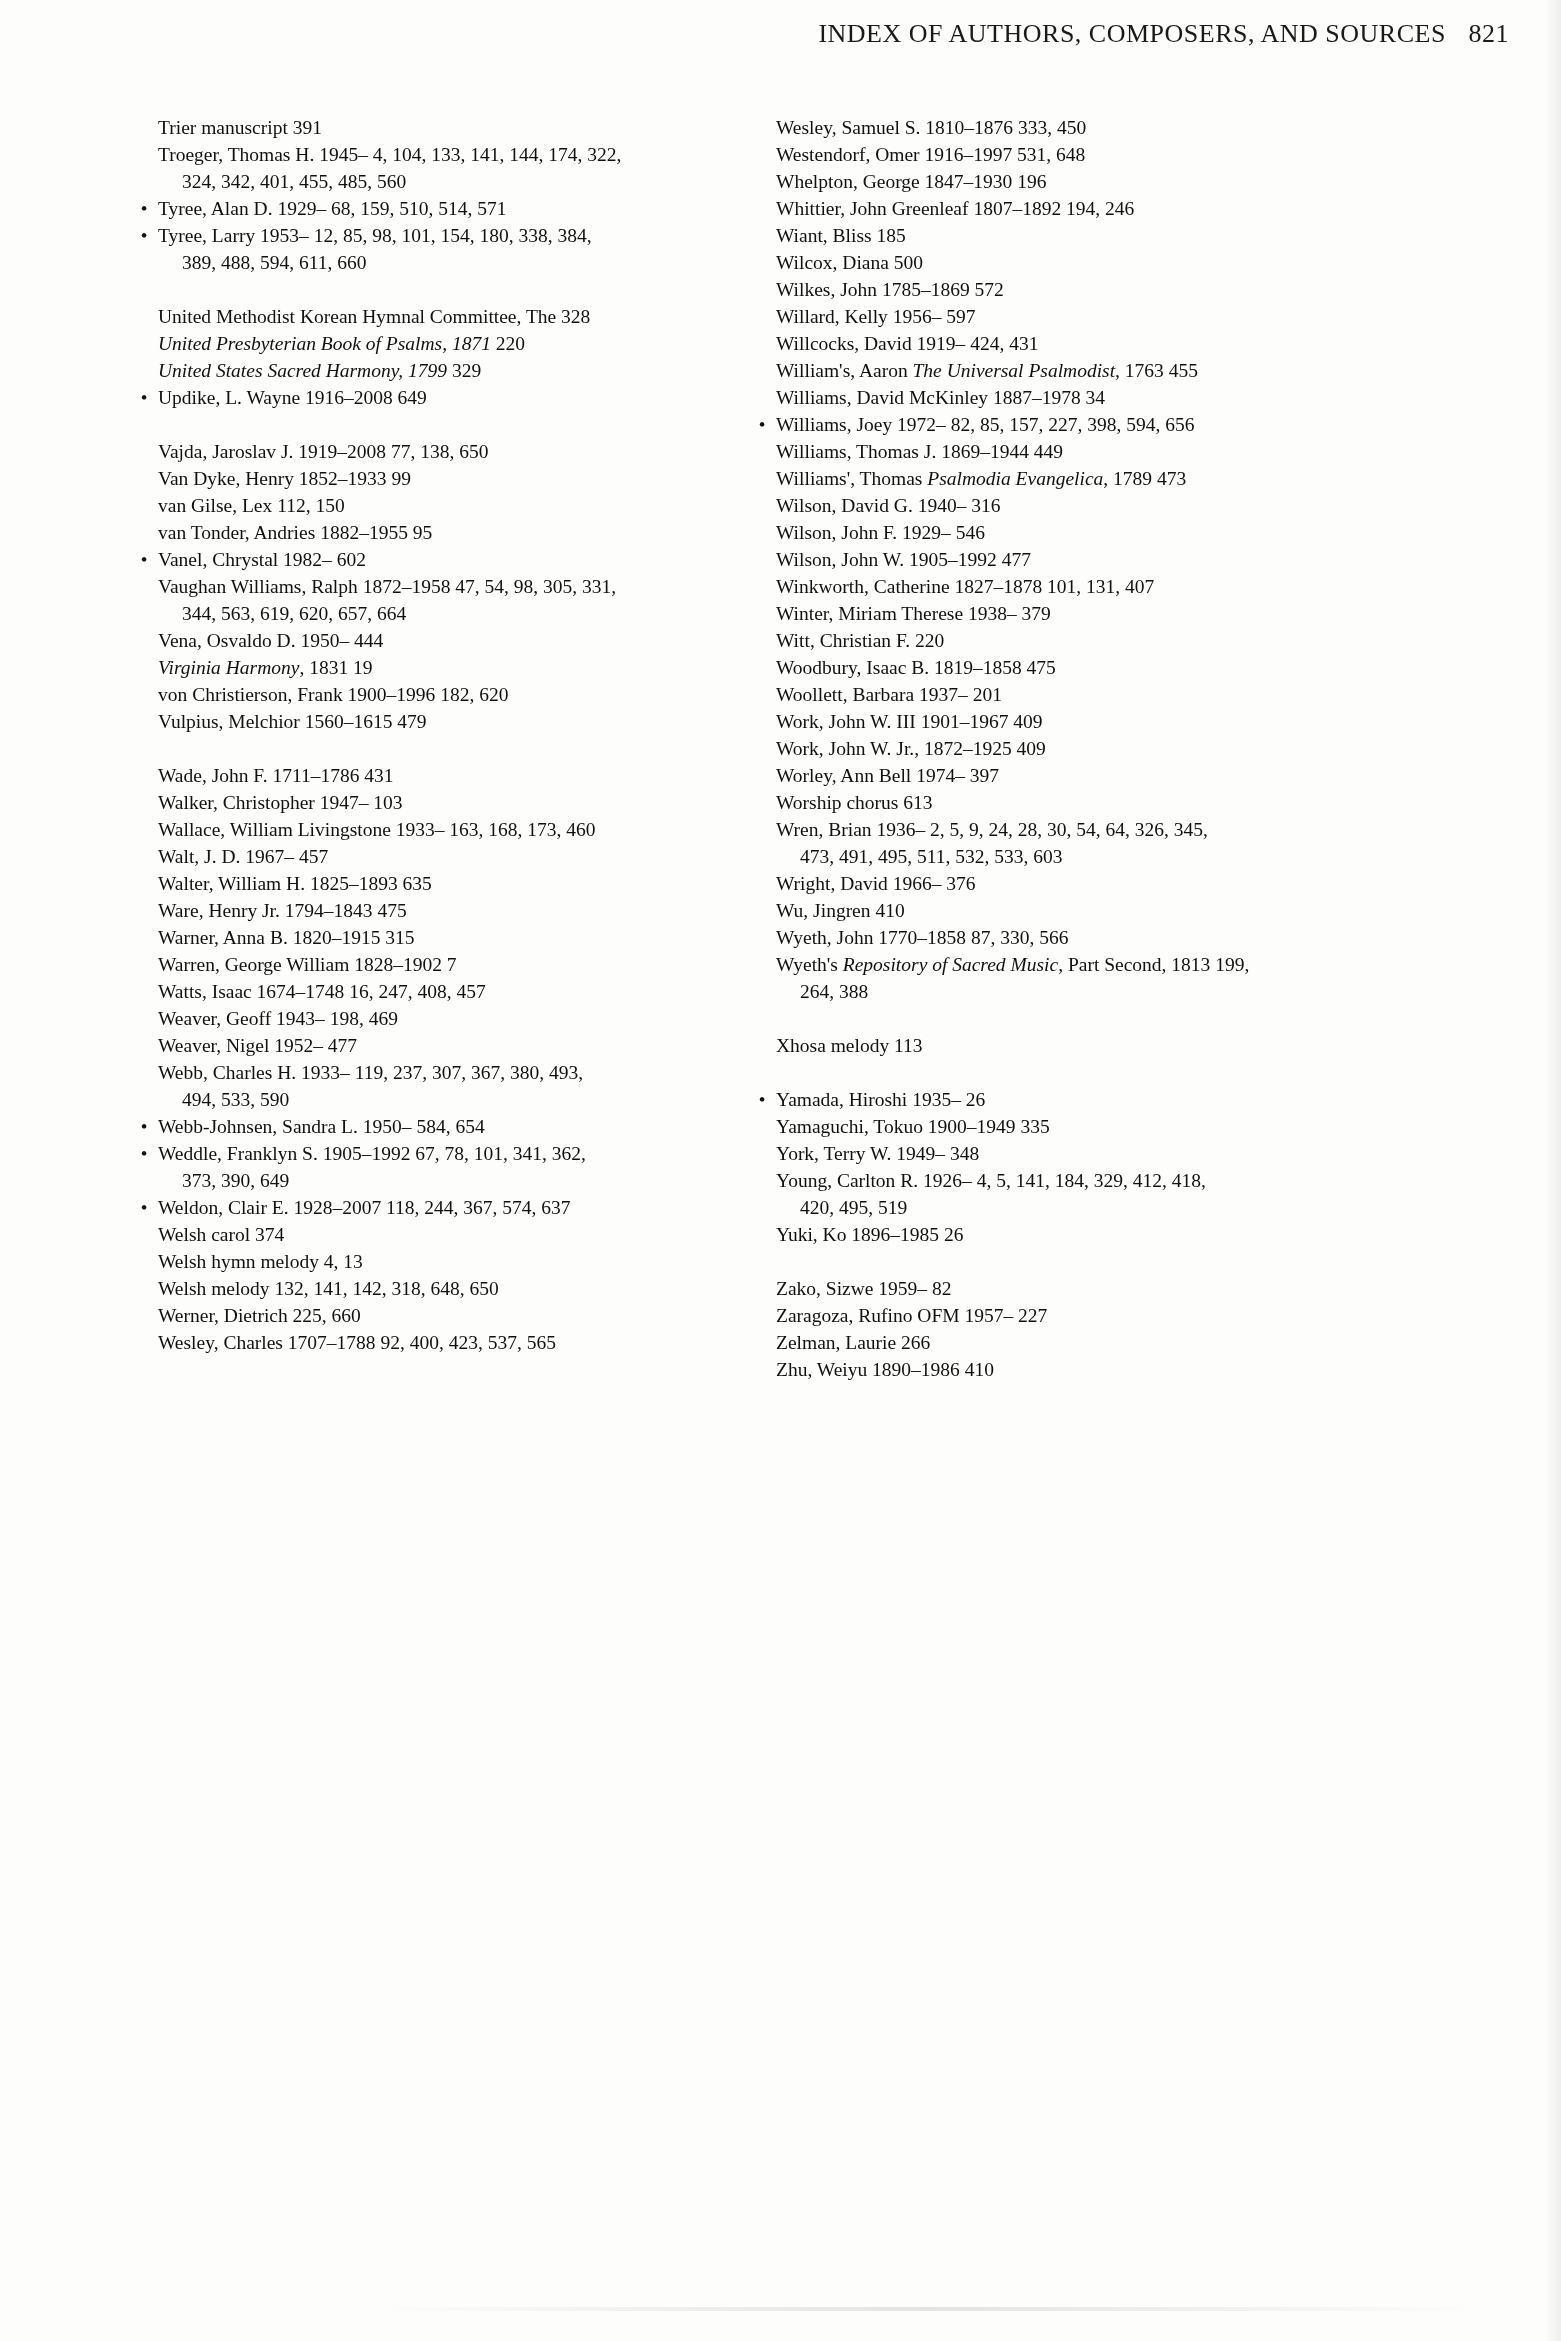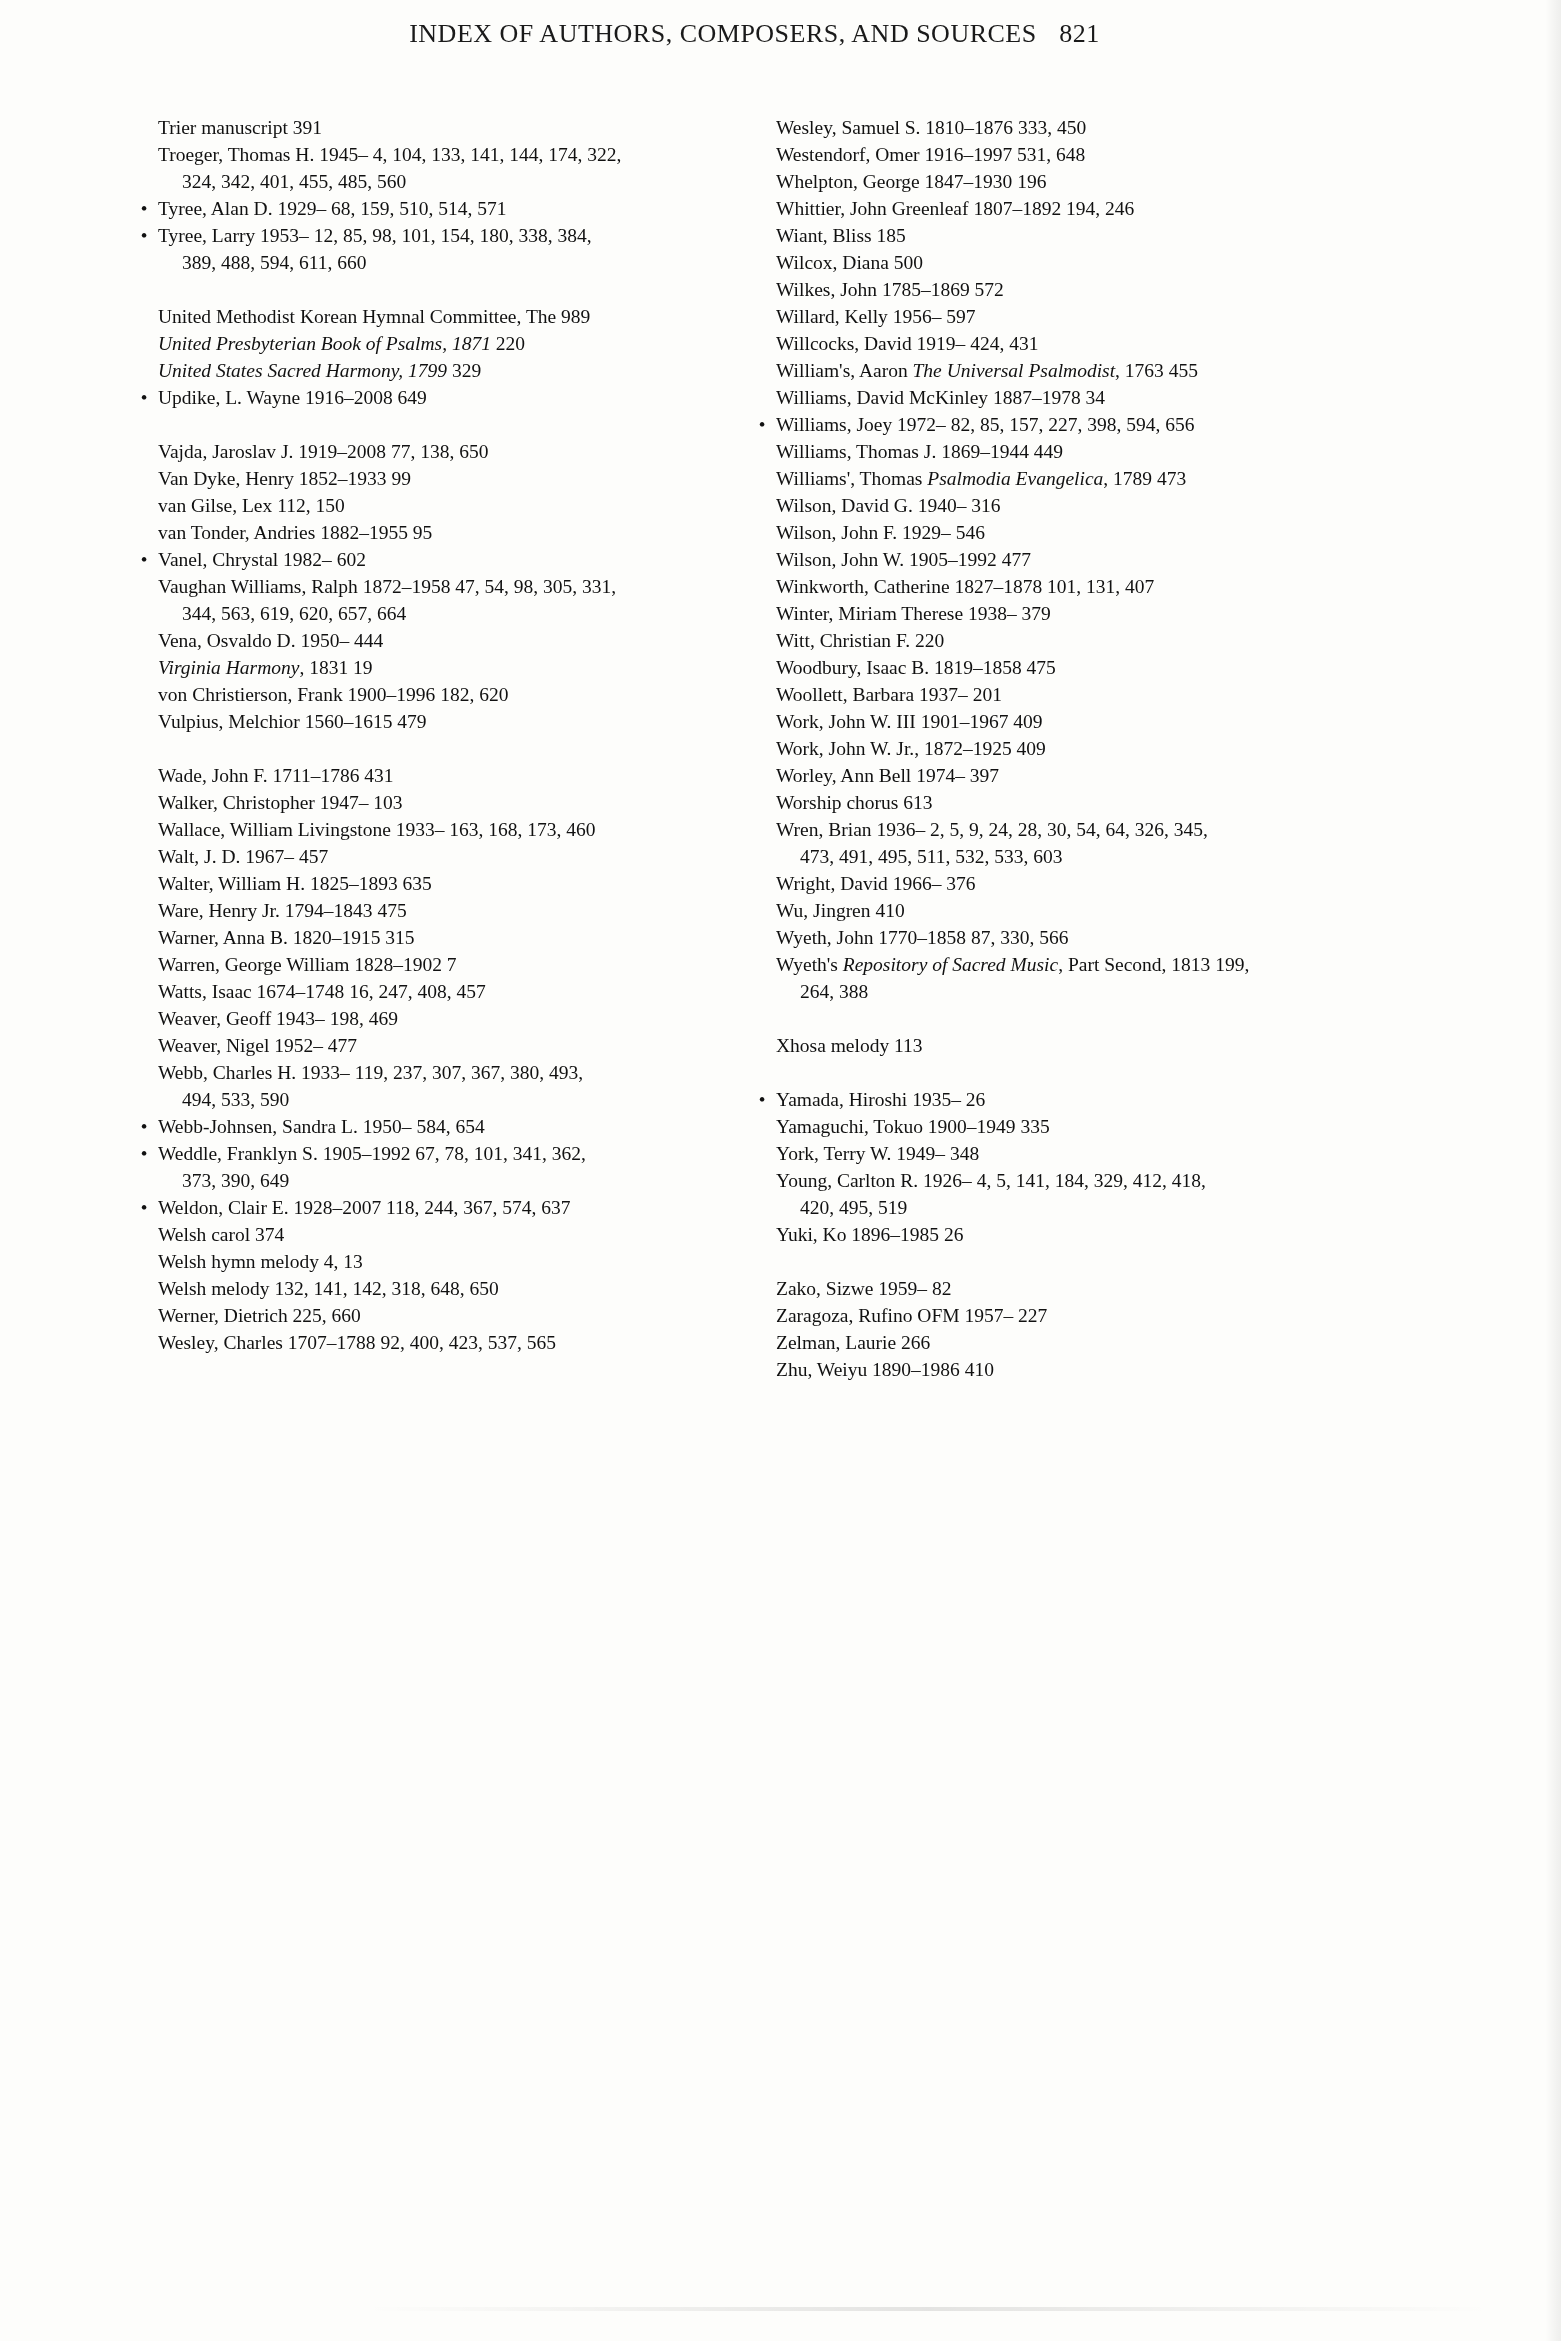--- a/index.html
+++ b/index.html
@@ -35,21 +35,21 @@
     width: 1128px; height: 4.3px;
     background: linear-gradient(to right, rgba(0,0,0,0.0), rgba(0,0,0,0.10), rgba(0,0,0,0.0));
     border-radius: 2.6px;
   }
 
   .header {
     position: absolute;
     top: 19px;
     left: 0;
     width: 1509px;
-    text-align: center;
+    text-align: right;
     font-size: 25px;
     letter-spacing: 0.5px;
     color: #1a1a1a;
     white-space: nowrap;
   }
   .header .title {
     font-variant: small-caps;
     font-size: 26px;
   }
   .header .pagenum {
@@ -102,21 +102,21 @@
     <span class="title">INDEX OF AUTHORS, COMPOSERS, AND SOURCES</span><span class="pagenum">821</span>
   </div>
 
   <div class="columns">
     <div class="column" id="col-left">
         <div class="entry"><span class="entry-text">Trier manuscript    391</span></div>
         <div class="entry"><span class="entry-text">Troeger, Thomas H. 1945–    4, 104, 133, 141, 144, 174, 322,</span><span class="cont"><span class="entry-text">324, 342, 401, 455, 485, 560</span></span></div>
         <div class="entry"><span class="bullet">•</span><span class="entry-text">Tyree, Alan D. 1929–    68, 159, 510, 514, 571</span></div>
         <div class="entry"><span class="bullet">•</span><span class="entry-text">Tyree, Larry 1953–    12, 85, 98, 101, 154, 180, 338, 384,</span><span class="cont"><span class="entry-text">389, 488, 594, 611, 660</span></span></div>
         <div class="gap"></div>
-        <div class="entry"><span class="entry-text">United Methodist Korean Hymnal Committee, The    989</span></div>
+        <div class="entry"><span class="entry-text">United Methodist Korean Hymnal Committee, The    328</span></div>
         <div class="entry"><span class="entry-text"><span class="ital">United Presbyterian Book of Psalms, 1871</span>    220</span></div>
         <div class="entry"><span class="entry-text"><span class="ital">United States Sacred Harmony, 1799</span>    329</span></div>
         <div class="entry"><span class="bullet">•</span><span class="entry-text">Updike, L. Wayne 1916–2008    649</span></div>
         <div class="gap"></div>
         <div class="entry"><span class="entry-text">Vajda, Jaroslav J. 1919–2008    77, 138, 650</span></div>
         <div class="entry"><span class="entry-text">Van Dyke, Henry 1852–1933    99</span></div>
         <div class="entry"><span class="entry-text">van Gilse, Lex    112, 150</span></div>
         <div class="entry"><span class="entry-text">van Tonder, Andries 1882–1955    95</span></div>
         <div class="entry"><span class="bullet">•</span><span class="entry-text">Vanel, Chrystal 1982–    602</span></div>
         <div class="entry"><span class="entry-text">Vaughan Williams, Ralph 1872–1958    47, 54, 98, 305, 331,</span><span class="cont"><span class="entry-text">344, 563, 619, 620, 657, 664</span></span></div>

